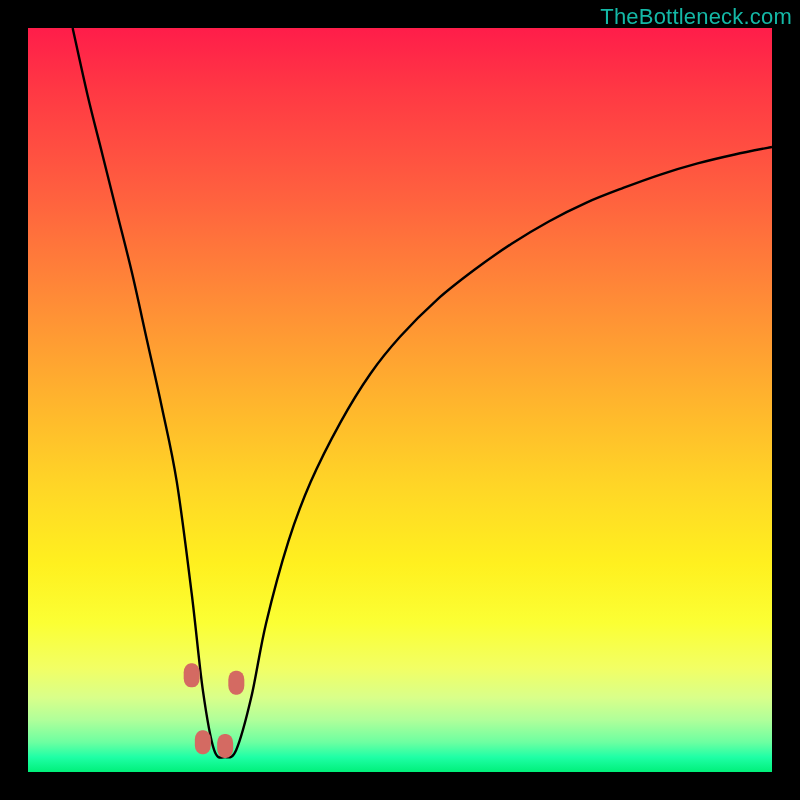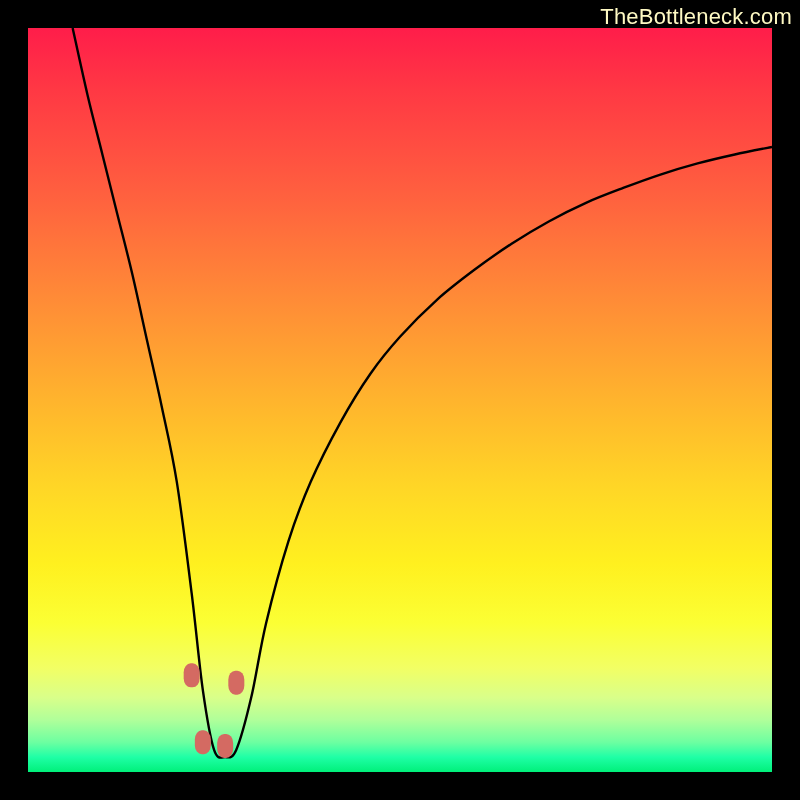--- a/index.html
+++ b/index.html
@@ -10,21 +10,21 @@
     height: 800px;
     background: #000;
   }
   .watermark {
     position: absolute;
     top: 4px;
     right: 8px;
     font-family: Arial, Helvetica, sans-serif;
     font-size: 22px;
     font-weight: 500;
-    color: #fef9c3;
+    color: #14b8a6;
     letter-spacing: 0.2px;
     z-index: 5;
   }
   .plot {
     position: absolute;
     left: 28px;
     top: 28px;
     width: 744px;
     height: 744px;
     overflow: hidden;

